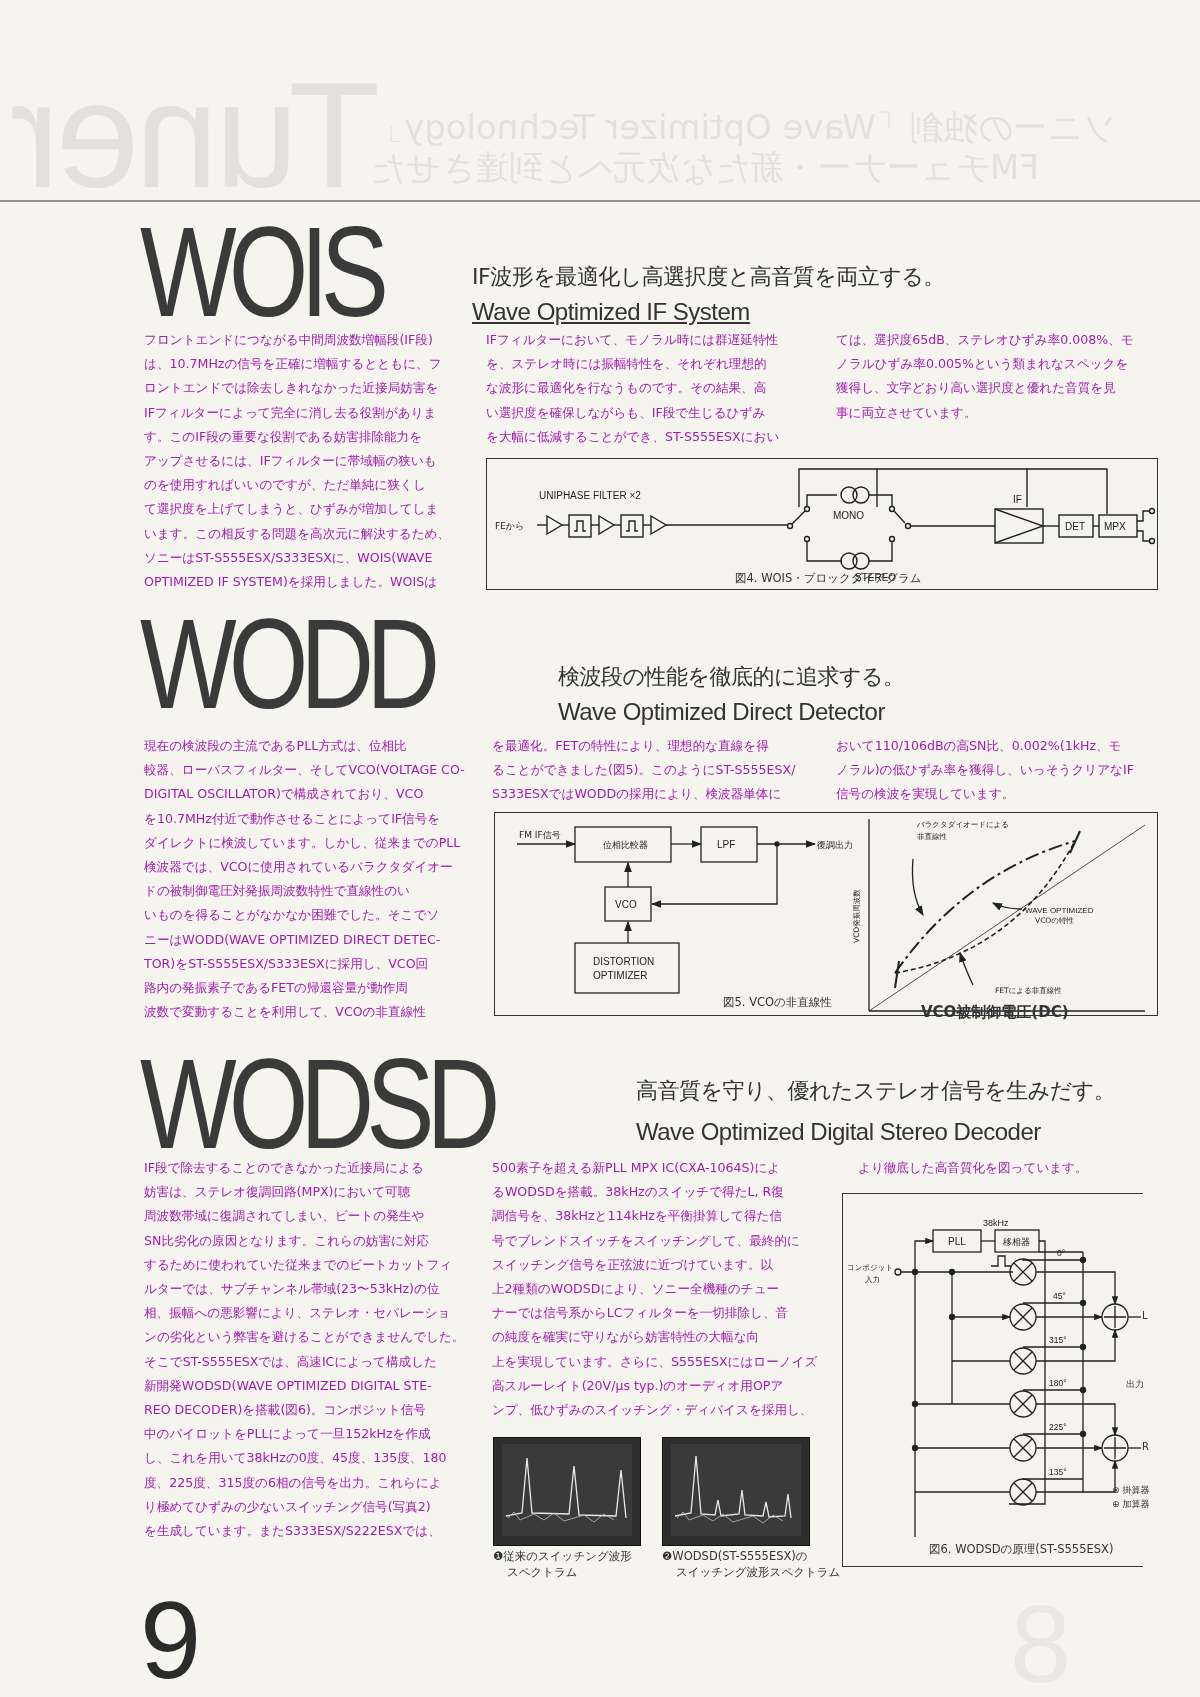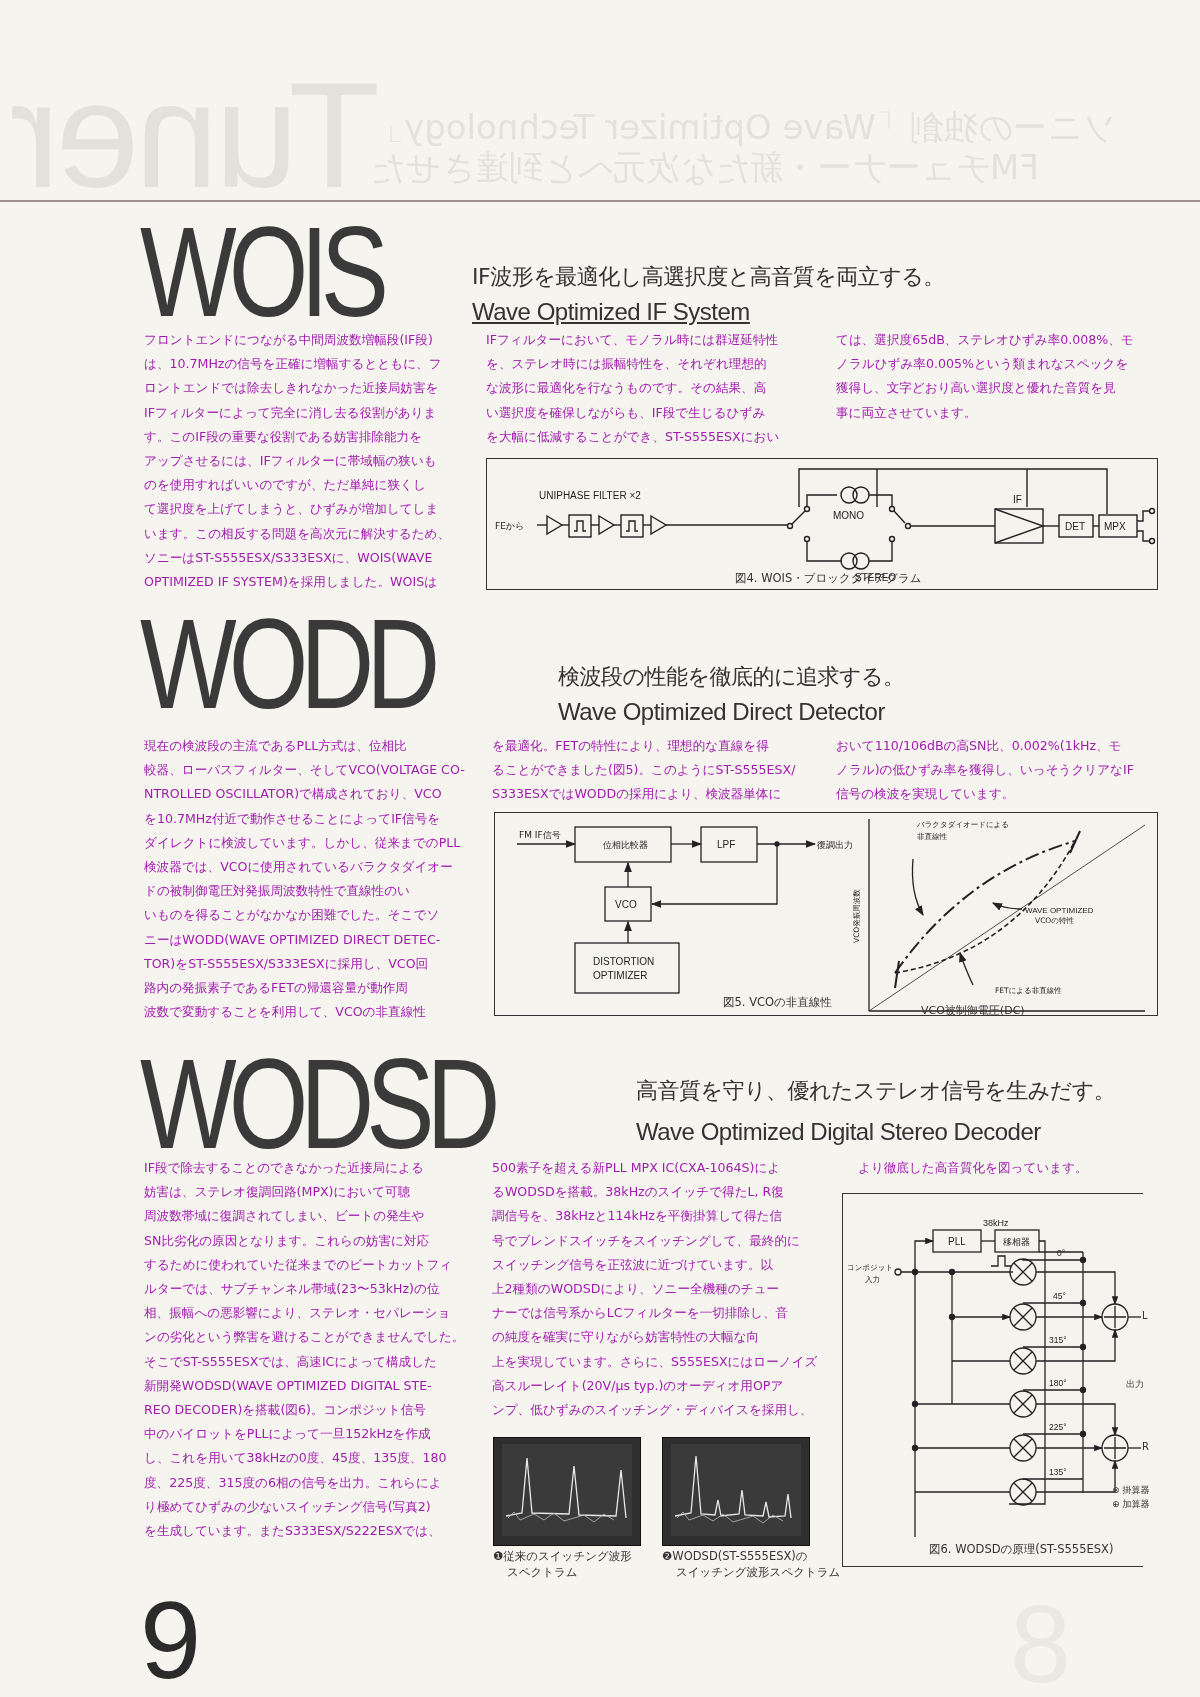--- a/index.html
+++ b/index.html
@@ -128,21 +128,21 @@
 </section>
 
 <section>
   <div class="big" style="left:140px;top:600px;font-size:128px;">WODD</div>
   <div class="sub-ja" style="left:558px;top:662px;">検波段の性能を徹底的に追求する。</div>
   <div class="sub-en" style="left:558px;top:698px;">Wave Optimized Direct Detector</div>
 
   <div class="col" style="left:144px;top:734px;">
     <p>現在の検波段の主流であるPLL方式は、位相比</p>
       <p>較器、ローパスフィルター、そしてVCO(VOLTAGE CO-</p>
-      <p>NTROLLED OSCILLATOR)で構成されており、VCO</p>
+      <p>DIGITAL OSCILLATOR)で構成されており、VCO</p>
     <p>を10.7MHz付近で動作させることによってIF信号を</p>
       <p>ダイレクトに検波しています。しかし、従来までのPLL</p>
       <p>検波器では、VCOに使用されているバラクタダイオー</p>
     <p>ドの被制御電圧対発振周波数特性で直線性のい</p>
       <p>いものを得ることがなかなか困難でした。そこでソ</p>
       <p>ニーはWODD(WAVE OPTIMIZED DIRECT DETEC-</p>
     <p>TOR)をST-S555ESX/S333ESXに採用し、VCO回</p>
       <p>路内の発振素子であるFETの帰還容量が動作周</p>
       <p>波数で変動することを利用して、VCOの非直線性</p>
   </div>
@@ -194,21 +194,21 @@
       <text x="98" y="152" class="lbl" stroke="none">DISTORTION</text>
       <text x="98" y="166" class="lbl" stroke="none">OPTIMIZER</text>
       <text x="422" y="14" class="lblj" stroke="none" style="font-size:7.5px">バラクタダイオードによる</text>
       <text x="422" y="26" class="lblj" stroke="none" style="font-size:7.5px">非直線性</text>
       <text x="530" y="100" class="lbl" stroke="none" style="font-size:8px">WAVE OPTIMIZED</text>
       <text x="540" y="110" class="lblj" stroke="none" style="font-size:7.5px">VCOの特性</text>
       <text x="500" y="180" class="lblj" stroke="none" style="font-size:7.5px">FETによる非直線性</text>
       <text x="0" y="0" class="lblj" stroke="none" style="font-size:7.5px" transform="translate(364,130) rotate(-90)">VCO発振周波数</text>
     </svg>
     <div class="cap" style="left:228px;top:182px;">図5. VCOの非直線性</div>
-    <div class="cap" style="left:426px;top:190px;font-size:11px;">VCO被制御電圧(DC)</div>
+    <div class="cap" style="left:426px;top:190px;font-size:15px;font-weight:bold;">VCO被制御電圧(DC)</div>
   </div>
 </section>
 
 <section>
   <div class="big" style="left:140px;top:1040px;font-size:128px;">WODSD</div>
   <div class="sub-ja" style="left:636px;top:1076px;">高音質を守り、優れたステレオ信号を生みだす。</div>
   <div class="sub-en" style="left:636px;top:1118px;text-align:right;">Wave Optimized Digital Stereo Decoder</div>
 
   <div class="col" style="left:144px;top:1156px;">
     <p>IF段で除去することのできなかった近接局による</p>

